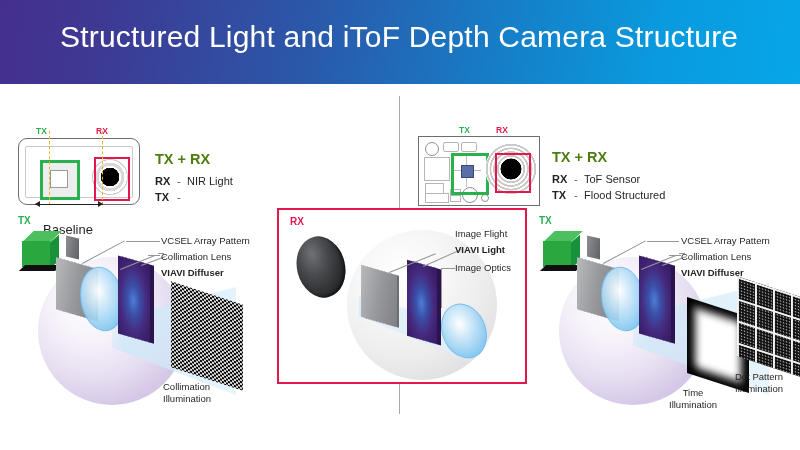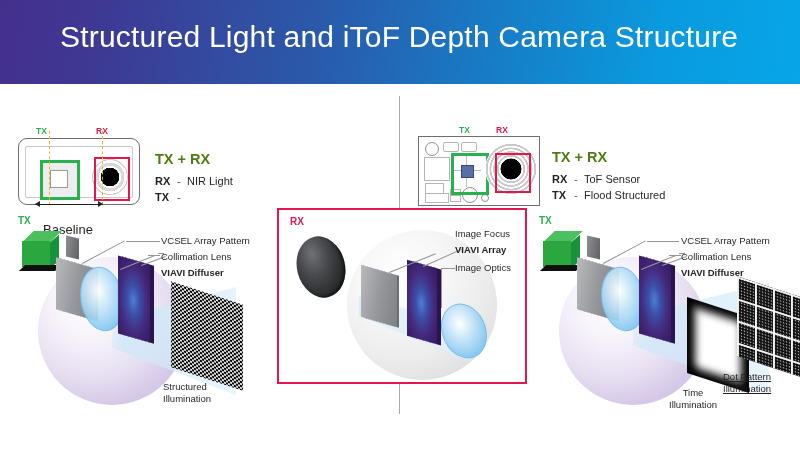--- a/index.html
+++ b/index.html
@@ -230,21 +230,21 @@
     <div class="lead" style="left:133px;top:50px;width:26px;transform:rotate(-20deg);"></div>
     <div class="lead" style="left:118px;top:26px;width:34px;"></div>
     <div class="lead" style="left:140px;top:40px;width:12px;"></div>
     <div class="lead" style="left:150px;top:38px;width:6px;"></div>
 
     <div class="callout" style="left:153px;top:20px;">VCSEL Array Pattern</div>
     <div class="callout" style="left:153px;top:36px;">Collimation Lens</div>
     <div class="callout b" style="left:153px;top:52px;">VIAVI Diffuser</div>
 
     <div class="cap" style="left:155px;top:166px;">
-      <div>Structured</div>
+      <div>Collimation</div>
       <div>Illumination</div>
     </div>
   </div>
 
   <div class="rxbox"></div>
   <div class="rxbox-lbl">RX</div>
 
   <div class="optic" style="left:277px;top:208px;width:246px;height:172px;">
     <div class="dark-disc" style="left:20px;top:28px;"></div>
 
@@ -256,22 +256,22 @@
 
     <div class="panel p-sensor" style="left:84px;top:62px;width:36px;height:52px;"></div>
     <div class="panel p-filter" style="left:130px;top:56px;width:30px;height:76px;"></div>
     <div class="lens-blue" style="left:164px;top:96px;width:44px;height:52px;"></div>
 
     <div class="lead" style="left:112px;top:64px;width:50px;transform:rotate(-22deg);"></div>
     <div class="lead" style="left:146px;top:58px;width:42px;transform:rotate(-24deg);"></div>
     <div class="lead" style="left:164px;top:60px;width:1px;height:40px;background:#939598;"></div>
     <div class="lead" style="left:164px;top:60px;width:14px;"></div>
 
-    <div class="callout" style="left:178px;top:20px;">Image Focus</div>
-    <div class="callout b" style="left:178px;top:36px;">VIAVI Array</div>
+    <div class="callout" style="left:178px;top:20px;">Image Flight</div>
+    <div class="callout b" style="left:178px;top:36px;">VIAVI Light</div>
     <div class="callout" style="left:178px;top:54px;">Image Optics</div>
   </div>
 
   <div class="optic" style="left:531px;top:215px;">
     <div class="lbl-tx" style="left:8px;top:0px;font-size:10px;">TX</div>
     <div class="cube" style="left:12px;top:16px;">
       <div class="top"></div>
         <div class="side"></div>
         <div class="front"></div>
         <div class="base"></div>
@@ -299,19 +299,19 @@
     <div class="lead" style="left:148px;top:38px;width:6px;"></div>
 
     <div class="callout" style="left:150px;top:20px;">VCSEL Array Pattern</div>
     <div class="callout" style="left:150px;top:36px;">Collimation Lens</div>
     <div class="callout b" style="left:150px;top:52px;">VIAVI Diffuser</div>
 
     <div class="cap" style="left:138px;top:172px;text-align:center;">
       <div>Time</div>
       <div>Illumination</div>
     </div>
-    <div class="cap" style="left:192px;top:156px;text-decoration:underline;">
+    <div class="cap" style="left:204px;top:156px;">
       <div>Dot Pattern</div>
       <div>Illumination</div>
     </div>
   </div>
 
 </div>
 
 </body></html>

